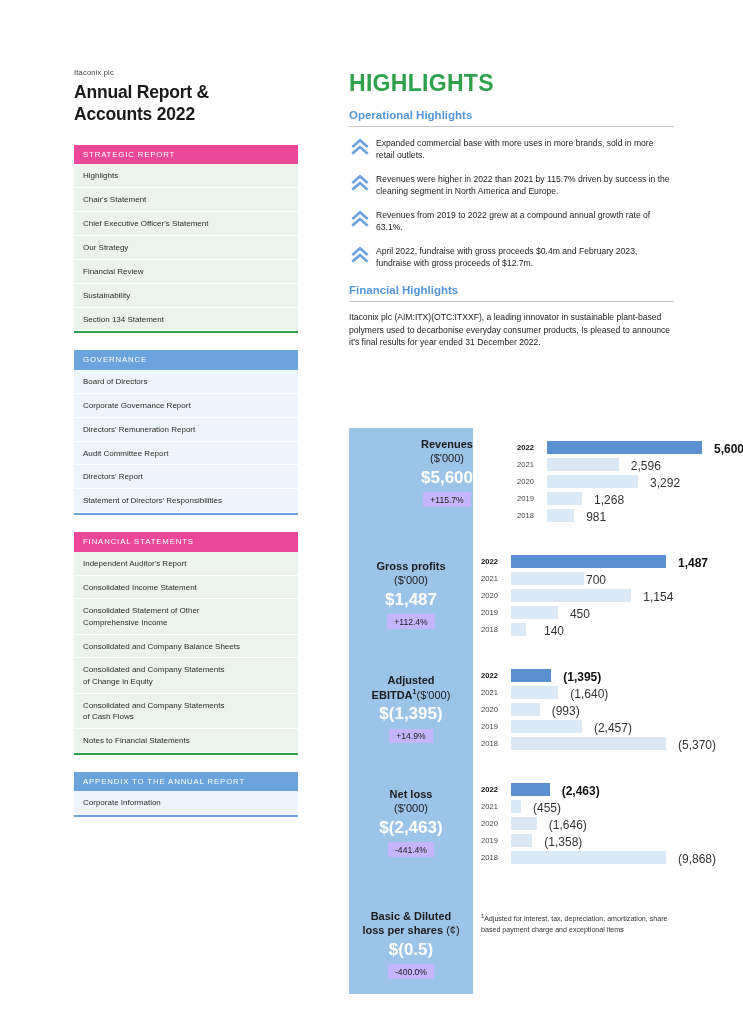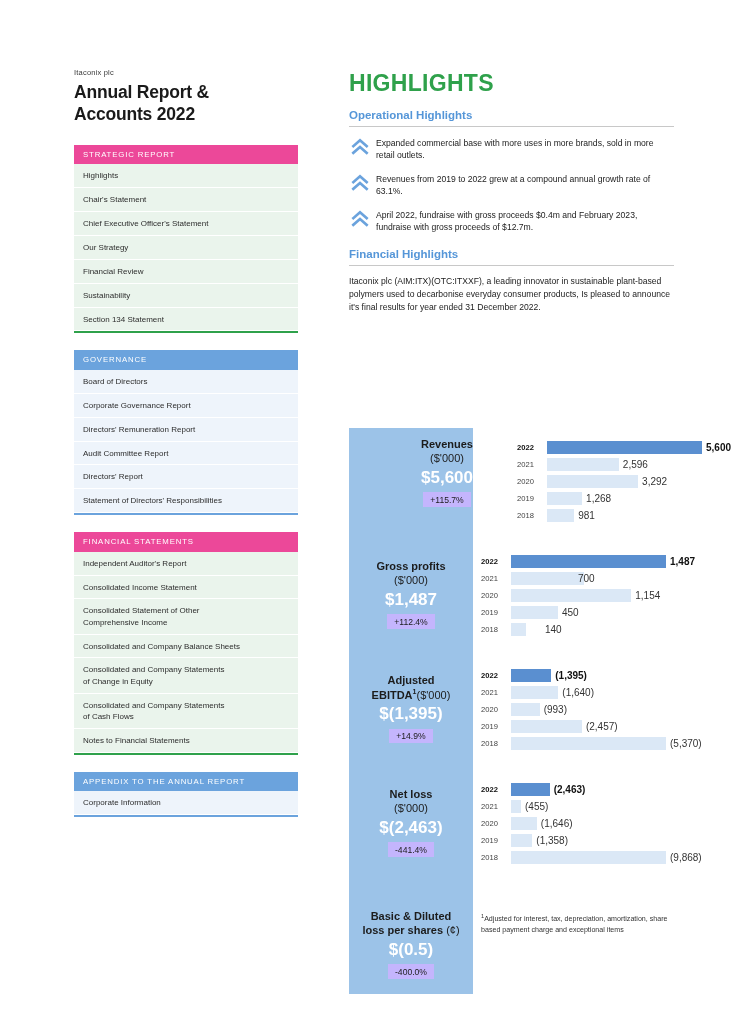--- a/index.html
+++ b/index.html
@@ -191,24 +191,24 @@
   .bar-fill {
     position: absolute;
     left: 0; top: 0;
     height: 13px;
     background: #dbe8f6;
   }
   .bar-line.current .bar-fill { background: #5a8fd0; }
   .bar-val {
     position: absolute;
     top: 1.5px;
-    font-size: 10px;
+    font-size: 12px;
     color: #333;
     white-space: nowrap;
-    padding-left: 4px;
+    padding-left: 12px;
   }
   .bar-line.current .bar-val { font-weight: bold; color: #111; }
 
   .footnote {
     position: absolute;
     left: 132px;
     bottom: 58px;
     width: 190px;
     font-size: 7.1px;
     line-height: 1.5;
@@ -272,20 +272,27 @@
               <polyline points="4,11 12,4 20,11" fill="none" stroke="#6ba3dd" stroke-width="3.2" stroke-linecap="square"></polyline>
               <polyline points="4,19 12,12 20,19" fill="none" stroke="#6ba3dd" stroke-width="3.2" stroke-linecap="square"></polyline>
             </svg></span>
           <span class="bullet-text">Expanded commercial base with more uses in more brands, sold in more retail outlets.</span>
         </div>
         <div class="bullet">
           <span class="chev-icon"><svg viewBox="0 0 24 24" width="22" height="20">
               <polyline points="4,11 12,4 20,11" fill="none" stroke="#6ba3dd" stroke-width="3.2" stroke-linecap="square"></polyline>
               <polyline points="4,19 12,12 20,19" fill="none" stroke="#6ba3dd" stroke-width="3.2" stroke-linecap="square"></polyline>
             </svg></span>
+          <span class="bullet-text">Revenues were higher in 2022 than 2021 by 115.7% driven by success in the cleaning segment in North America and Europe.</span>
+        </div>
+        <div class="bullet">
+          <span class="chev-icon"><svg viewBox="0 0 24 24" width="22" height="20">
+              <polyline points="4,11 12,4 20,11" fill="none" stroke="#6ba3dd" stroke-width="3.2" stroke-linecap="square"></polyline>
+              <polyline points="4,19 12,12 20,19" fill="none" stroke="#6ba3dd" stroke-width="3.2" stroke-linecap="square"></polyline>
+            </svg></span>
           <span class="bullet-text">Revenues from 2019 to 2022 grew at a compound annual growth rate of 63.1%.</span>
         </div>
         <div class="bullet">
           <span class="chev-icon"><svg viewBox="0 0 24 24" width="22" height="20">
               <polyline points="4,11 12,4 20,11" fill="none" stroke="#6ba3dd" stroke-width="3.2" stroke-linecap="square"></polyline>
               <polyline points="4,19 12,12 20,19" fill="none" stroke="#6ba3dd" stroke-width="3.2" stroke-linecap="square"></polyline>
             </svg></span>
           <span class="bullet-text">April 2022, fundraise with gross proceeds $0.4m and February 2023, fundraise with gross proceeds of $12.7m.</span>
         </div>
       </div>
@@ -366,21 +373,21 @@
               <div class="bar-year">2019</div>
               <div class="bar-track">
                 <div class="bar-fill" style="width: 46.9065px;"></div>
                 <div class="bar-val" style="left: 46.9065px;">450</div>
               </div>
             </div>
             <div class="bar-line">
               <div class="bar-year">2018</div>
               <div class="bar-track">
                 <div class="bar-fill" style="width: 14.5931px;"></div>
-                <div class="bar-val" style="left: 30px;">140</div>
+                <div class="bar-val" style="left: 21px;">140</div>
               </div>
             </div>
           </div>
         </div>
         <div class="kpi-row" style="height: 114px;">
           <div class="kpi-label-cell" style="padding-top: 18px;"><div class="kpi-name">Adjusted<br>EBITDA<sup style="font-size:7px">1</sup><span style="font-weight:normal">($'000)</span></div><div class="kpi-value">$(1,395)</div><span class="kpi-delta">+14.9%</span></div>
           <div class="kpi-chart-cell" style="padding-top: 12px;">
             <div class="bar-line current">
               <div class="bar-year">2022</div>
               <div class="bar-track">

